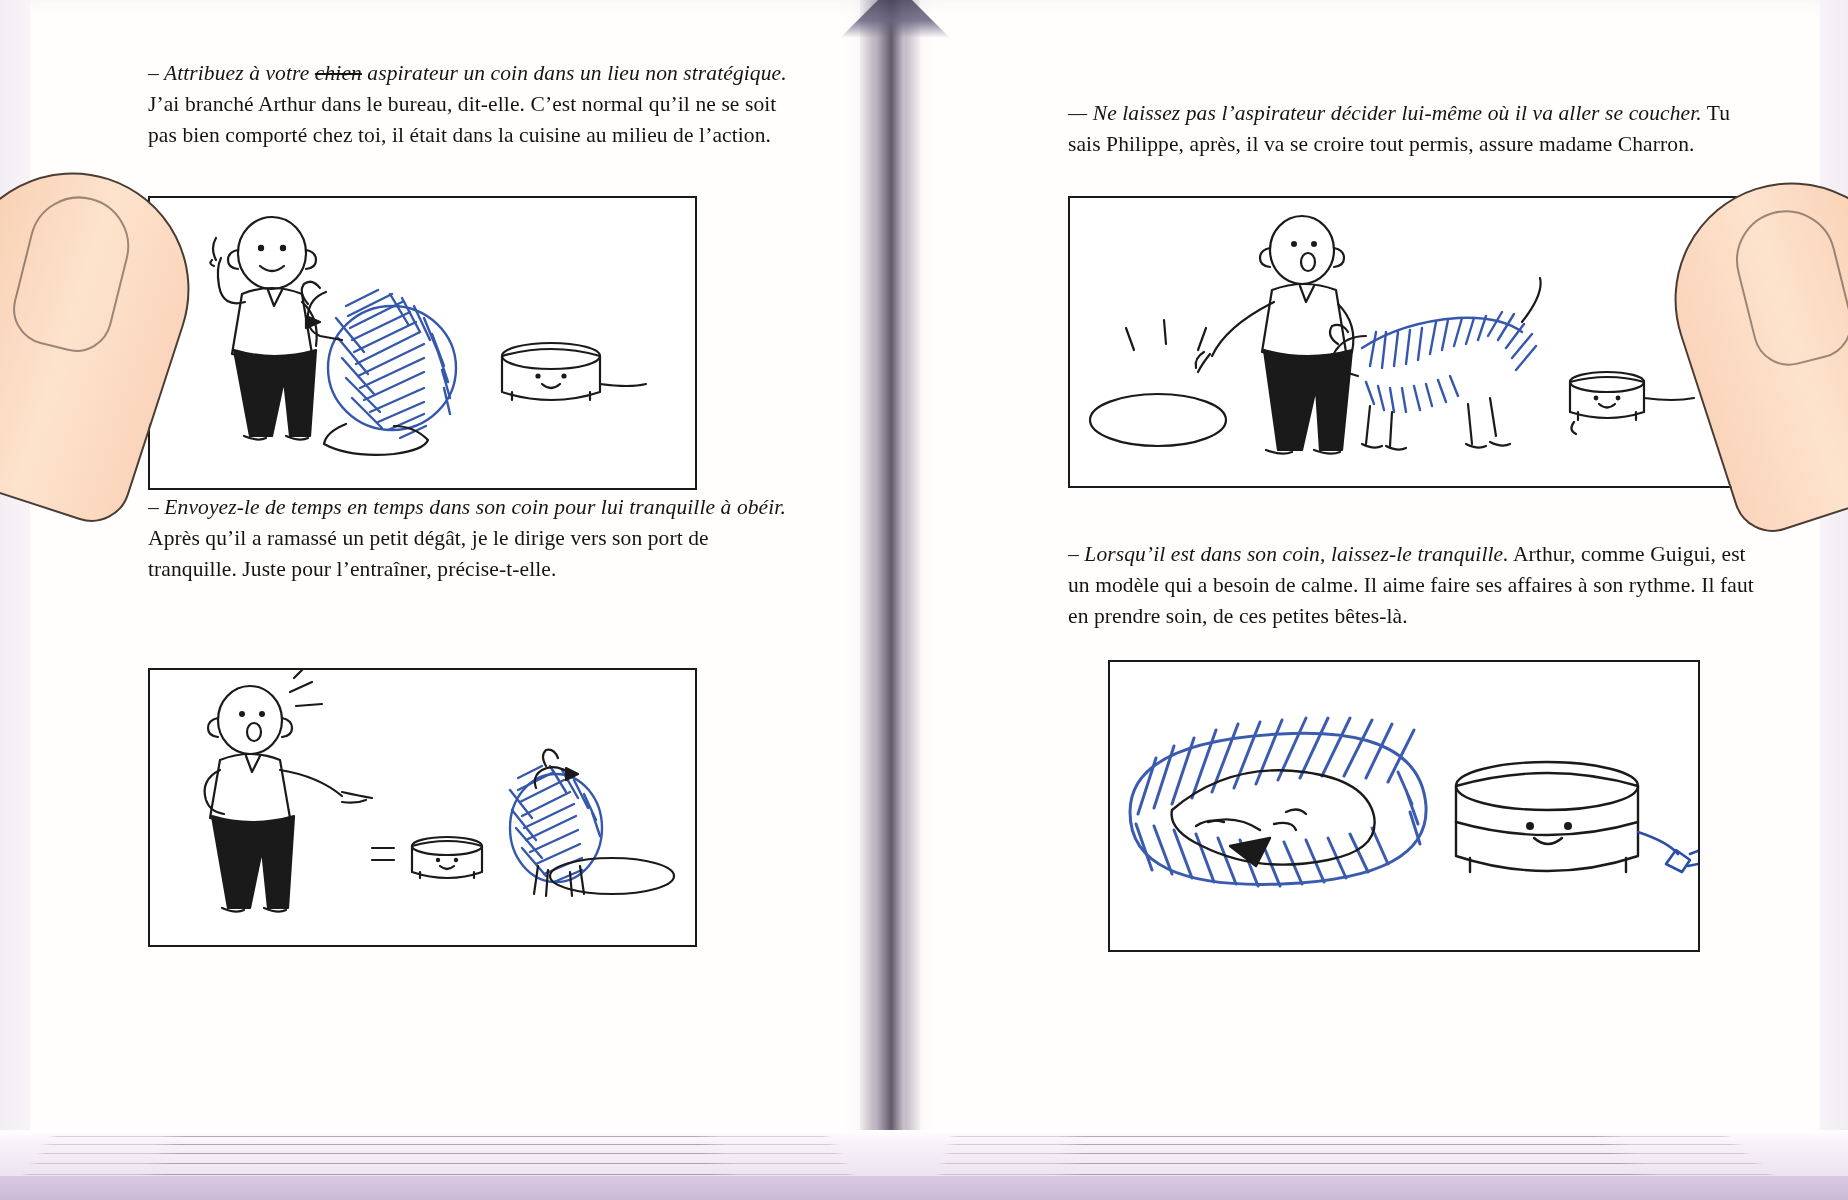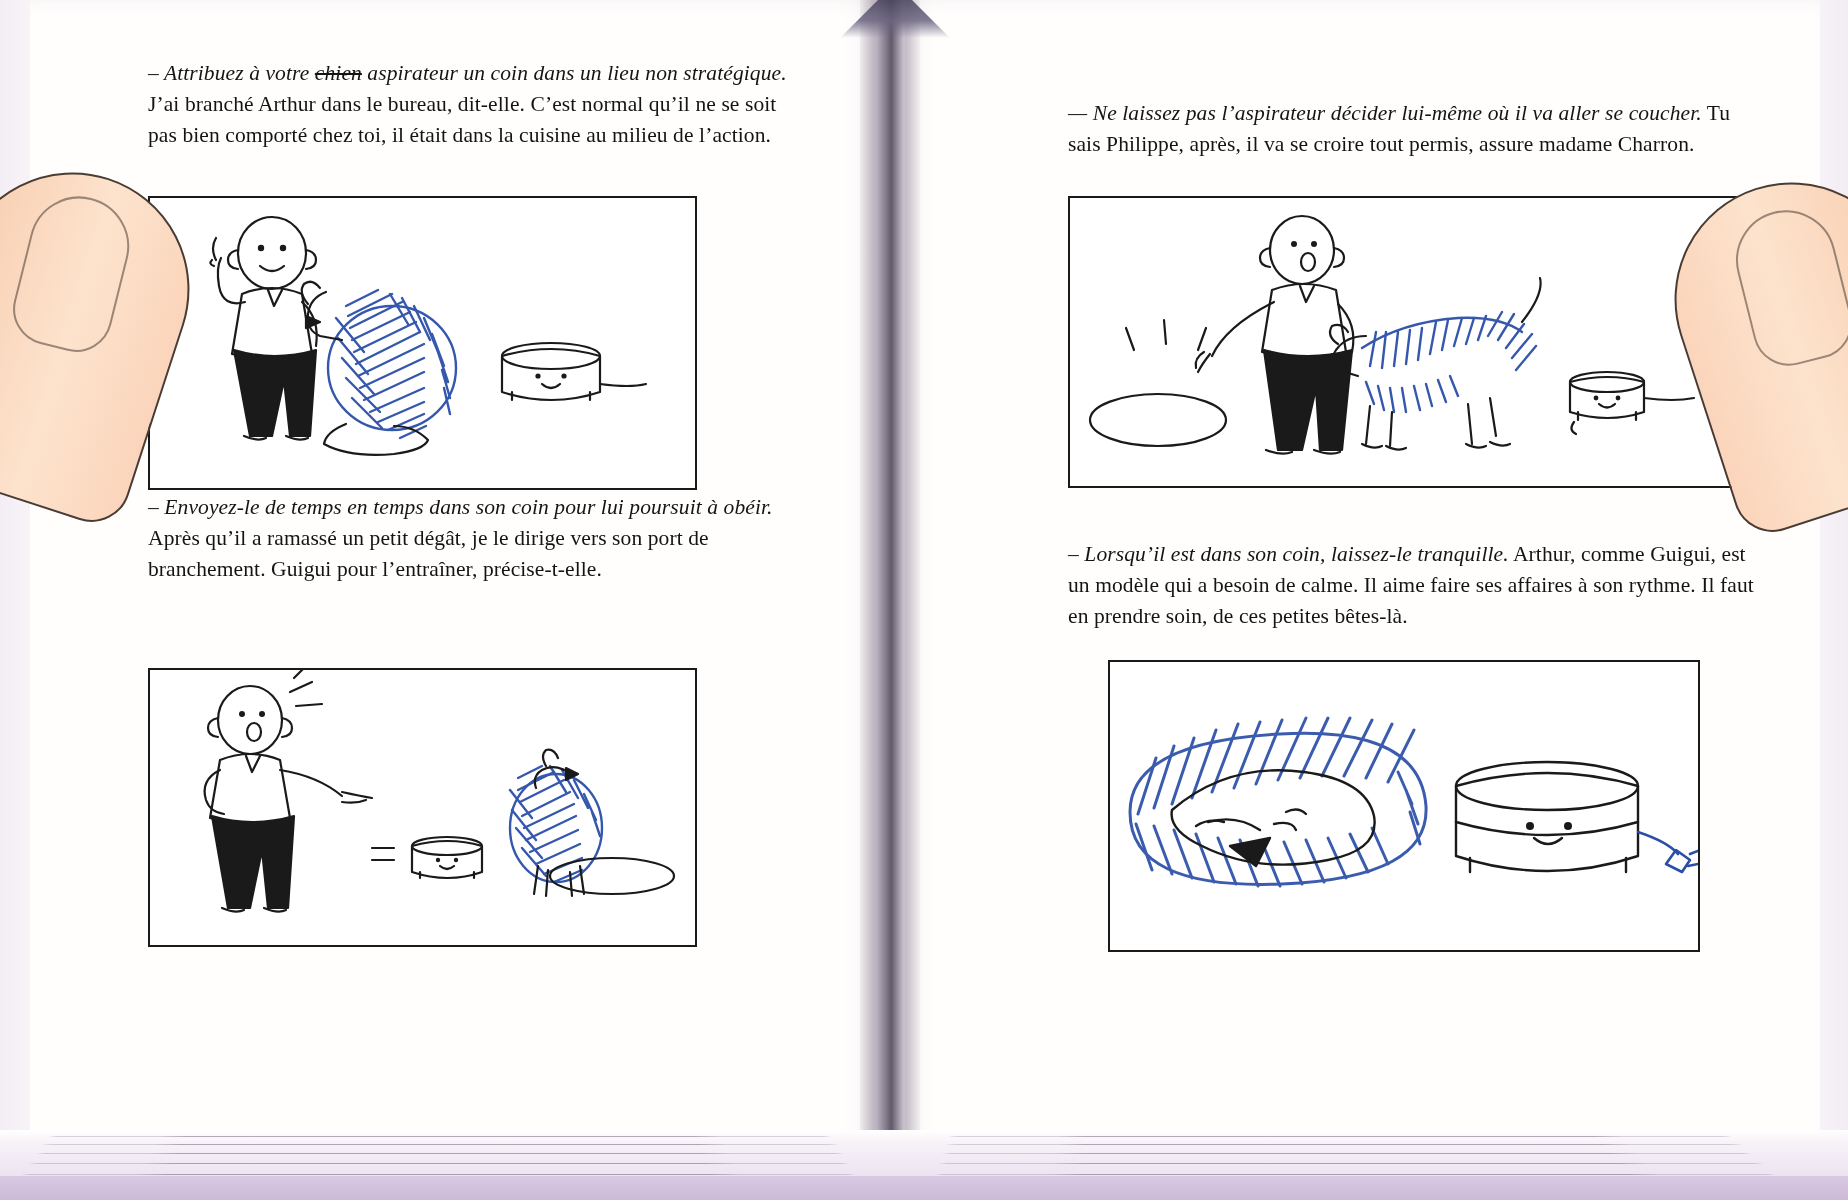--- a/index.html
+++ b/index.html
@@ -195,21 +195,21 @@
       <circle cx="388" cy="178" r="2.6" fill="#1a1a1a" stroke="none"></circle>
       <circle cx="414" cy="178" r="2.6" fill="#1a1a1a" stroke="none"></circle>
       <path d="M392 186 q9 8 18 0"></path>
       <path d="M450 186 q30 4 46 0"></path>
       <path d="M362 194 l0 8 M440 194 l0 8"></path>
     </svg>
   </div>
 
   <div class="col col-left" style="top:492px;">
     <p class="para">
-      <span class="ital">– Envoyez-le de temps en temps dans son coin pour lui poursuit à obéir.</span><span class="roman"> Après qu’il a ramassé un petit dégât, je le dirige vers son port de branchement. Guigui pour l’entraîner, précise-t-elle.</span>
+      <span class="ital">– Envoyez-le de temps en temps dans son coin pour lui tranquille à obéir.</span><span class="roman"> Après qu’il a ramassé un petit dégât, je le dirige vers son port de tranquille. Juste pour l’entraîner, précise-t-elle.</span>
     </p>
   </div>
 
   <div class="frame" style="left:148px; top:668px; width:545px; height:275px;">
     <svg viewBox="0 0 545 275" xmlns="http://www.w3.org/2000/svg" fill="none" stroke="#1a1a1a" stroke-width="2.2" stroke-linecap="round" stroke-linejoin="round">
 
       <ellipse cx="100" cy="50" rx="32" ry="34"></ellipse>
       <circle cx="92" cy="44" r="3" fill="#1a1a1a" stroke="none"></circle>
       <circle cx="112" cy="44" r="3" fill="#1a1a1a" stroke="none"></circle>
       <ellipse cx="104" cy="62" rx="7" ry="9"></ellipse>

